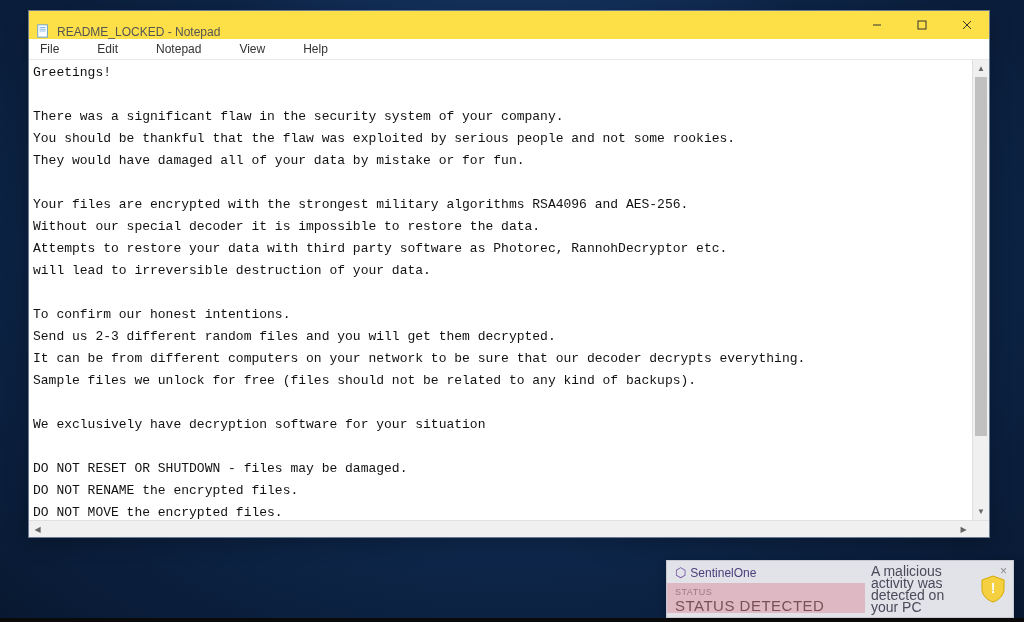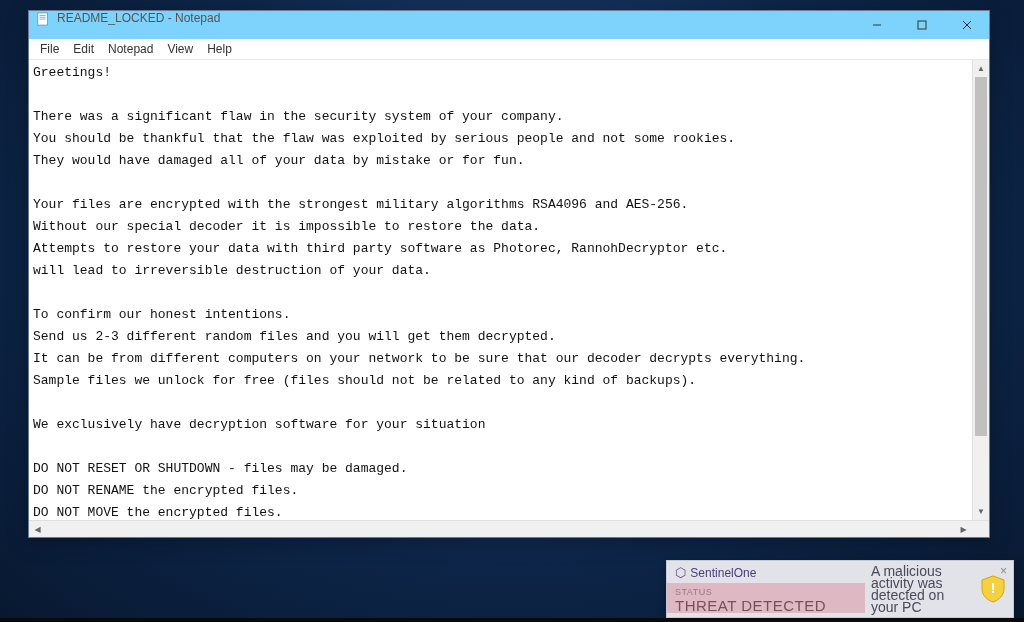--- a/index.html
+++ b/index.html
@@ -23,23 +23,23 @@
       width: 962px;
       height: 528px;
       background: #ffffff;
       border: 1px solid #6b7b95;
       box-shadow: 0 4px 20px rgba(0,0,0,0.3);
       display: flex;
       flex-direction: column;
     }
     .titlebar {
       height: 28px;
-      background: #7dd3fc;
-      display: flex;
-      align-items: flex-start;
+      background: #fde047;
+      display: flex;
+      align-items: flex-end;
       padding: 0 0 0 6px;
       border-bottom: none;
     }
     .titlebar-icon {
       width: 16px;
       height: 16px;
       margin-right: 6px;
       display: flex;
       align-items: center;
       justify-content: center;
@@ -63,20 +63,21 @@
       color: #555;
       cursor: pointer;
     }
     .menubar {
       height: 20px;
       display: flex;
       align-items: center;
       padding: 0 4px;
       font-size: 12px;
       color: #333;
+      gap: 24px;
     }
     .menu-item {
       padding: 2px 7px;
       cursor: pointer;
     }
     .text-area-wrap {
       flex: 1;
       display: flex;
       overflow: hidden;
       border-top: 1px solid #e8e8e8;
@@ -312,21 +313,21 @@
 <div class="toast">
   <span class="toast-close">×</span>
   <div class="toast-left">
     <div class="toast-red-band"></div>
     <div class="toast-text-wrap">
       <div class="toast-brand">
         <span class="toast-brand-icon">⬡</span>
         <span>SentinelOne</span>
       </div>
       <div class="toast-status-label">STATUS</div>
-      <div class="toast-status-value">THREAT DETECTED</div>
+      <div class="toast-status-value">STATUS DETECTED</div>
     </div>
   </div>
   <div class="toast-right">
     <div class="toast-msg">A malicious activity was detected on your PC</div>
     <div class="toast-shield">
       <svg width="26" height="28" viewBox="0 0 26 28">
         <path d="M13 1 L24 5 L24 14 C24 20 19 25 13 27 C7 25 2 20 2 14 L2 5 Z" fill="#f5d142" stroke="#d4a800" stroke-width="1"></path>
         <text x="13" y="18" text-anchor="middle" font-size="14" font-weight="bold" fill="#fff">!</text>
       </svg>
     </div>

